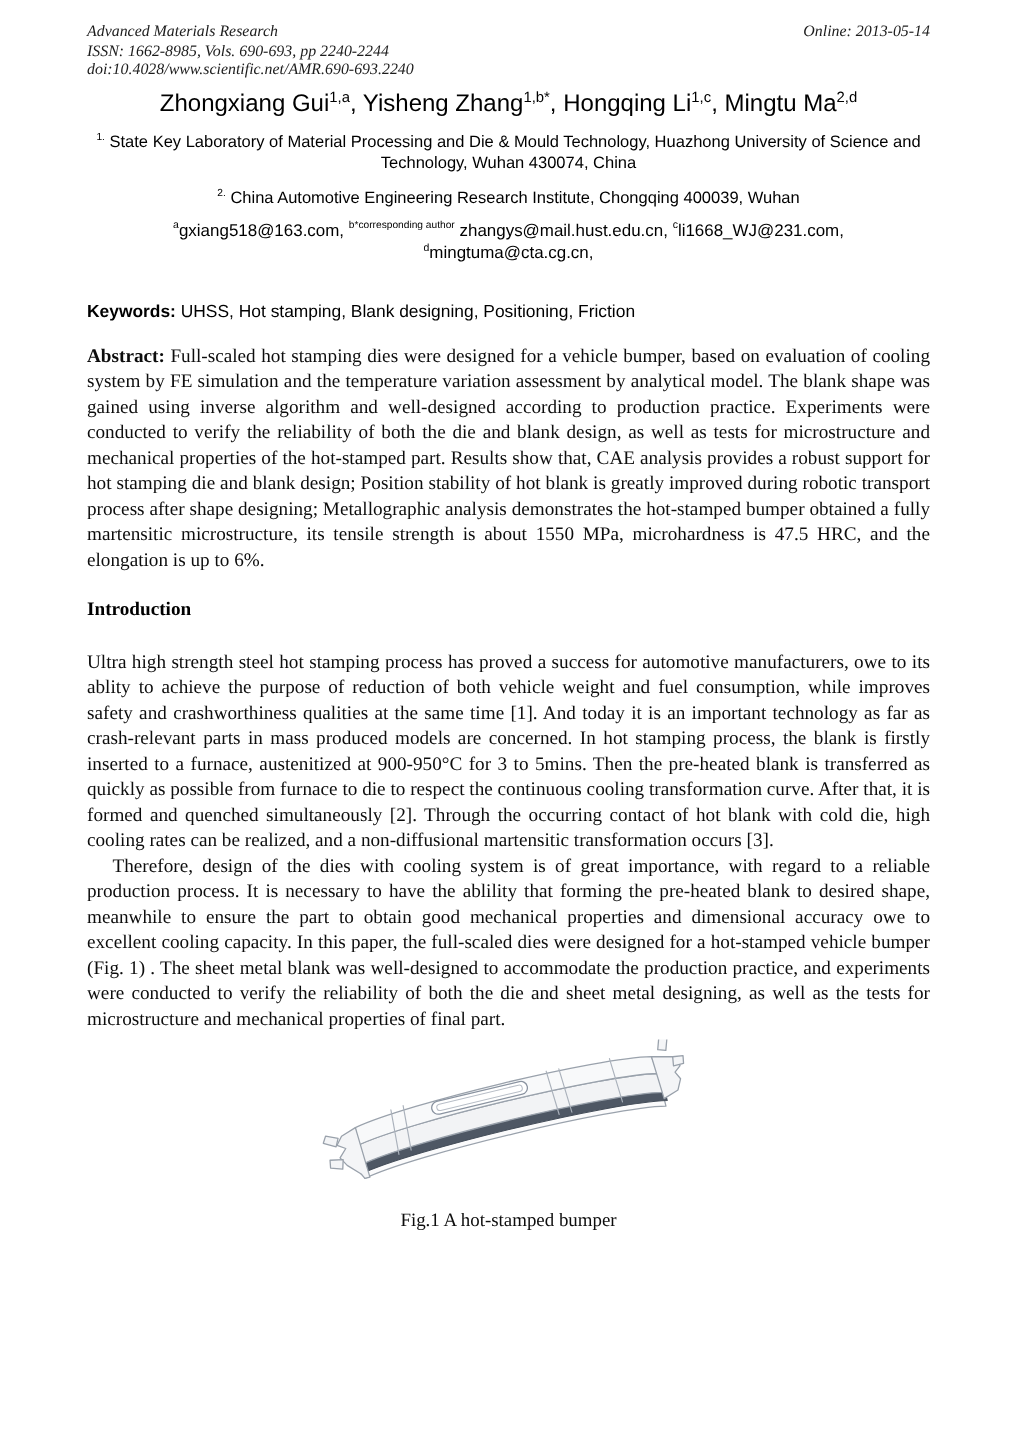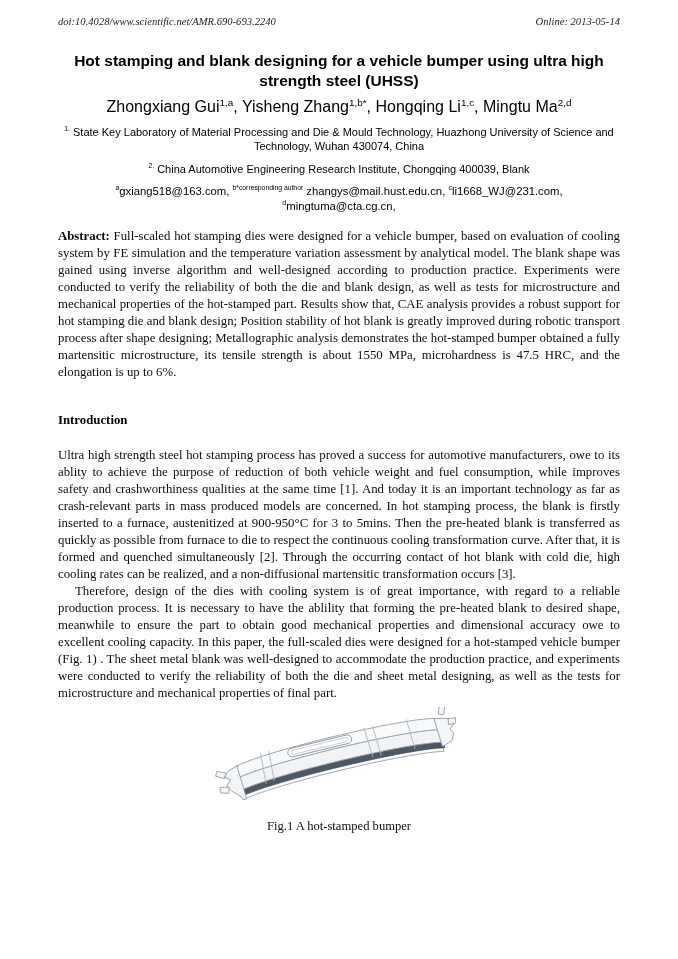--- a/index.html
+++ b/index.html
@@ -86,21 +86,21 @@
   
   .abstract, .para {
     font-size: 12.8px;
     line-height: 17px;
     text-align: justify;
     color: #0d0d0d;
   }
   .abstract { margin-top: 15px; }
   .abstract .lbl { font-weight: bold; font-family: Liberation Serif, serif; }
   .sec-heading {
-    margin-top: 32px;
+    margin-top: 17px;
     font-weight: bold;
     font-size: 12.8px;
     color: #000;
   }
   .para { margin-top: 19px; }
   .para.indent { margin-top: 0; text-indent: 17px; }
 
   
   .figure {
     margin-top: 5px;
@@ -114,34 +114,36 @@
   }
 </style>
 </head>
 <body>
 
 <div class="page">
   <div class="content">
 
     <div class="runhead">
       <div class="left">
+        <div>Advanced Materials Research</div>
+        <div>ISSN: 1662-8985, Vols. 690-693, pp 2240-2244</div>
         <div>doi:10.4028/www.scientific.net/AMR.690-693.2240</div>
       </div>
       <div class="right">Online: 2013-05-14</div>
     </div>
 
-    <div class="title">Hot stamping and blank designing for a vehicle bumper using ultra high strength steel (UHSS)</div>
 
     <div class="authors"><span>Zhongxiang Gui</span><sup>1,a</sup><span>, </span><span>Yisheng Zhang</span><sup>1,b*</sup><span>, </span><span>Hongqing Li</span><sup>1,c</sup><span>, </span><span>Mingtu Ma</span><sup>2,d</sup></div>
 
     <div class="affil"><sup>1.</sup><span> State Key Laboratory of Material Processing and Die &amp; Mould Technology, Huazhong University of Science and Technology, Wuhan 430074, China</span></div>
-    <div class="affil"><sup>2.</sup><span> China Automotive Engineering Research Institute, Chongqing 400039, Blank</span></div>
+    <div class="affil"><sup>2.</sup><span> China Automotive Engineering Research Institute, Chongqing 400039, Wuhan</span></div>
 
     <div class="emails"><sup>a</sup><span>gxiang518@163.com, </span><sup class="tinysup">b*corresponding author</sup><span> zhangys@mail.hust.edu.cn, </span><sup>c</sup><span>li1668_WJ@231.com,</span><br><sup>d</sup><span>mingtuma@cta.cg.cn,</span></div>
 
+    <div class="keywords"><span class="lbl">Keywords:</span><span> UHSS, Hot stamping, Blank designing, Positioning, Friction</span></div>
 
     <div class="abstract"><span class="lbl">Abstract:</span><span> Full-scaled hot stamping dies were designed for a vehicle bumper, based on evaluation of cooling system by FE simulation and the temperature variation assessment by analytical model. The blank shape was gained using inverse algorithm and well-designed according to production practice. Experiments were conducted to verify the reliability of both the die and blank design, as well as tests for microstructure and mechanical properties of the hot-stamped part. Results show that, CAE analysis provides a robust support for hot stamping die and blank design; Position stability of hot blank is greatly improved during robotic transport process after shape designing; Metallographic analysis demonstrates the hot-stamped bumper obtained a fully martensitic microstructure, its tensile strength is about 1550 MPa, microhardness is 47.5 HRC, and the elongation is up to 6%.</span></div>
 
     <div class="sec-heading">Introduction</div>
     <div class="para">Ultra high strength steel hot stamping process has proved a success for automotive manufacturers, owe to its ablity to achieve the purpose of reduction of both vehicle weight and fuel consumption, while improves safety and crashworthiness qualities at the same time [1]. And today it is an important technology as far as crash-relevant parts in mass produced models are concerned. In hot stamping process, the blank is firstly inserted to a furnace, austenitized at 900-950°C for 3 to 5mins. Then the pre-heated blank is transferred as quickly as possible from furnace to die to respect the continuous cooling transformation curve. After that, it is formed and quenched simultaneously [2]. Through the occurring contact of hot blank with cold die, high cooling rates can be realized, and a non-diffusional martensitic transformation occurs [3].</div>
     <div class="para indent">Therefore, design of the dies with cooling system is of great importance, with regard to a reliable production process. It is necessary to have the ablility that forming the pre-heated blank to desired shape, meanwhile to ensure the part to obtain good mechanical properties and dimensional accuracy owe to excellent cooling capacity. In this paper, the full-scaled  dies were designed for a hot-stamped vehicle bumper (Fig. 1) . The sheet metal blank was well-designed to accommodate the production practice, and experiments were conducted to verify the reliability of both the die and sheet metal designing, as well as the tests for microstructure and mechanical properties of final part.</div>
 
     <div class="figure">
       <svg viewBox="0 0 300 125" width="258" height="108" xmlns="http://www.w3.org/2000/svg">
         <g transform="rotate(-13.5 150 57)" stroke-linejoin="round" stroke-linecap="round">

